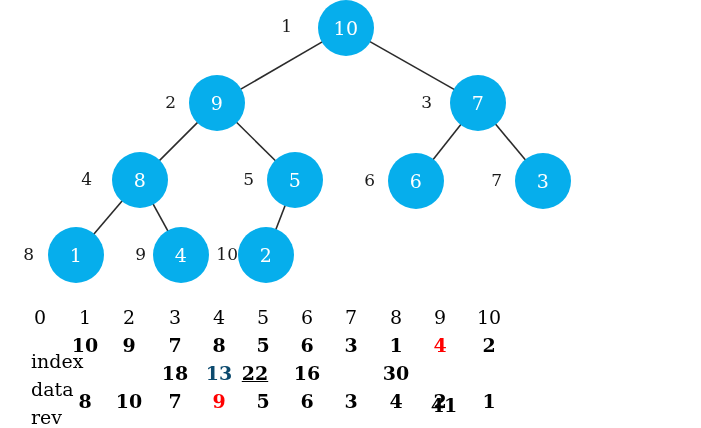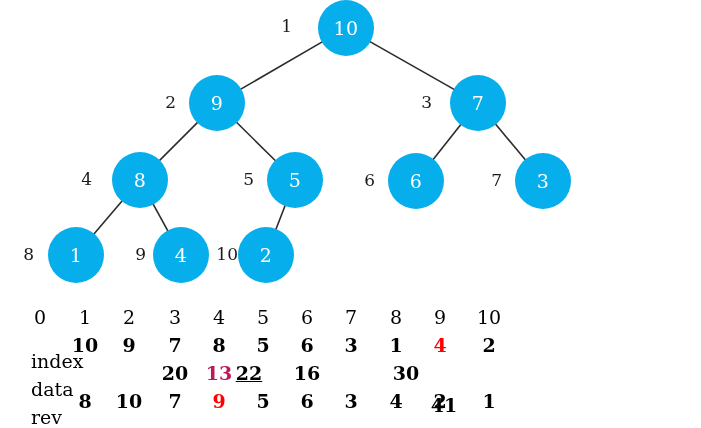--- a/index.html
+++ b/index.html
@@ -198,25 +198,25 @@
           <div class="cell val" style="left: 189px;">8</div>
           <div class="cell val" style="left: 233px;">5</div>
           <div class="cell val" style="left: 277px;">6</div>
           <div class="cell val" style="left: 321px;">3</div>
           <div class="cell val" style="left: 366px;">1</div>
           <div class="cell val hl" style="color: rgb(255, 0, 0); left: 410px;">4</div>
           <div class="cell val" style="left: 459px;">2</div>
         </div>
         <div class="trow" style="top: 64px; padding-left: 26px;">
           <div class="rowlabel">data</div>
-          <div class="cell val" style="left: 145px;">20</div>
-          <div class="cell val hl" style="color: #be185d; left: 189px;">13</div>
-          <div class="cell val" style="left: 219px; text-decoration: underline;">22</div>
+          <div class="cell val" style="left: 145px;">18</div>
+          <div class="cell val hl" style="color: #0c4a6e; left: 189px;">13</div>
+          <div class="cell val" style="left: 225px; text-decoration: underline;">22</div>
           <div class="cell val" style="left: 277px;">16</div>
-          <div class="cell val" style="left: 376px;">30</div>
+          <div class="cell val" style="left: 366px;">30</div>
           <div class="cell val" style="left: 414px; margin-top: 32px;">41</div>
         </div>
         <div class="trow" style="top: 92px;">
           <div class="rowlabel">rev</div>
           <div class="cell val" style="left: 55px;">8</div>
           <div class="cell val" style="left: 99px;">10</div>
           <div class="cell val" style="left: 145px;">7</div>
           <div class="cell val hl" style="color: rgb(255, 0, 0); left: 189px;">9</div>
           <div class="cell val" style="left: 233px;">5</div>
           <div class="cell val" style="left: 277px;">6</div>

